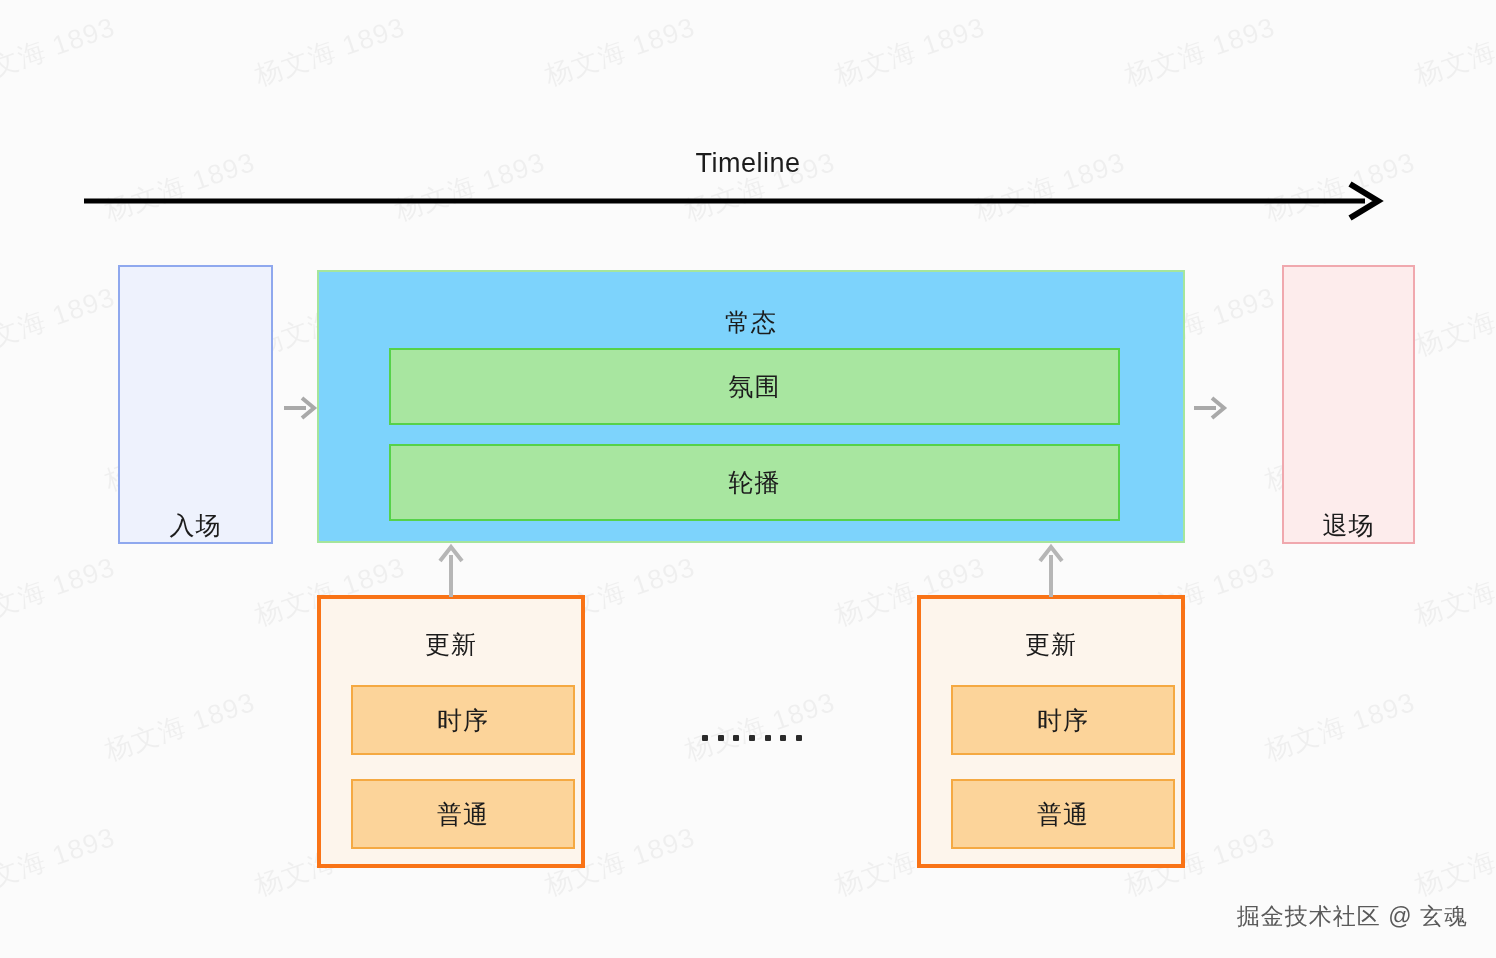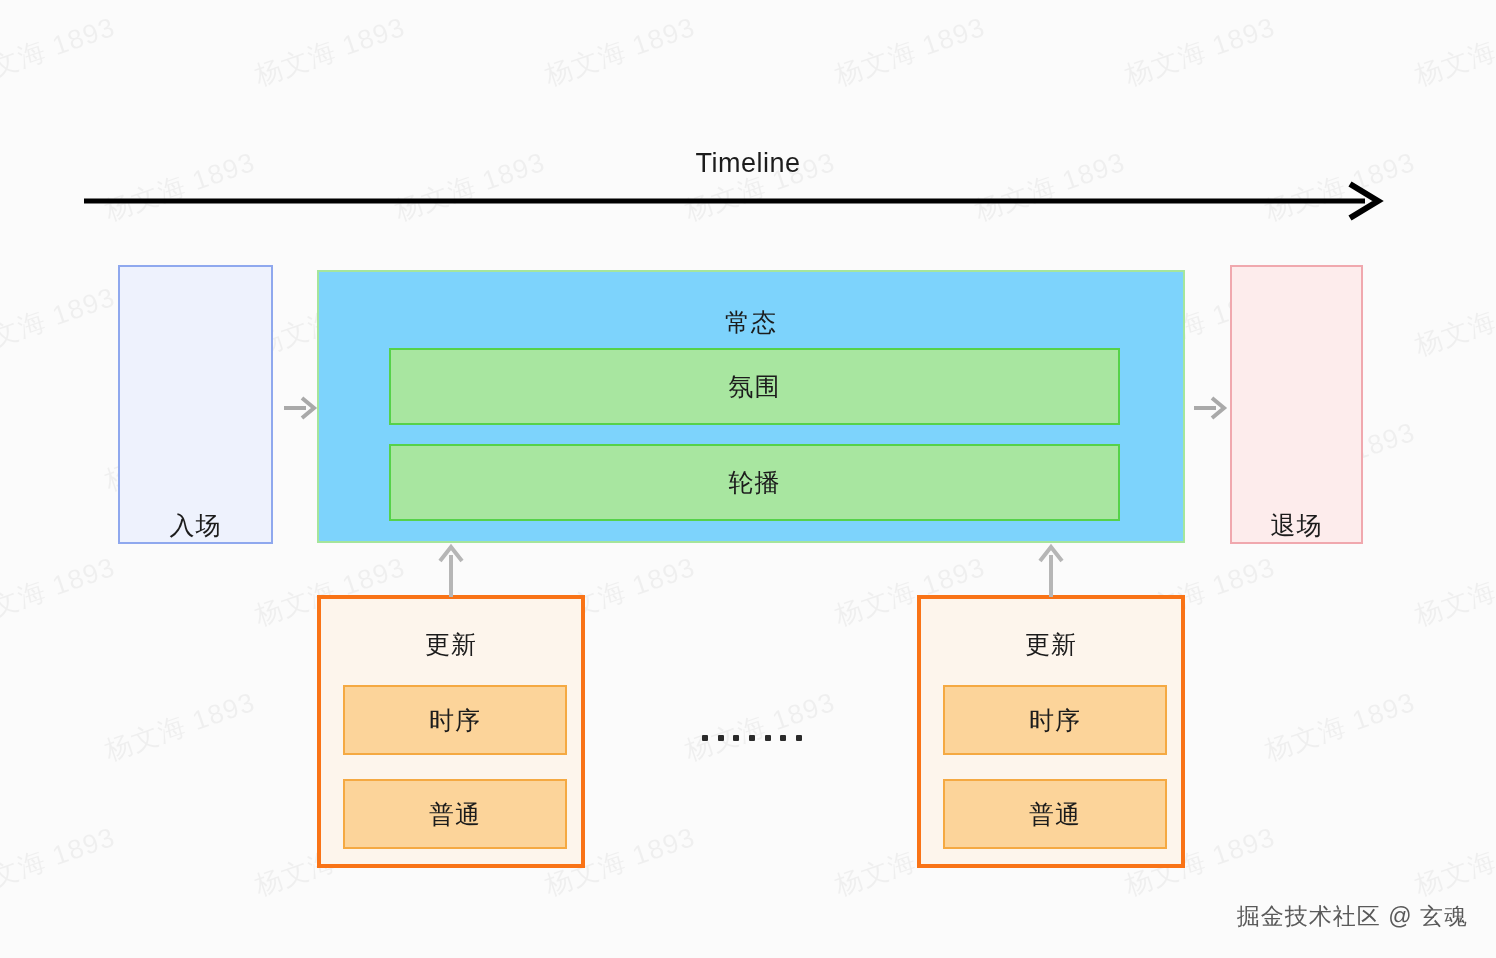--- a/index.html
+++ b/index.html
@@ -38,21 +38,21 @@
     display:flex;align-items:flex-end;justify-content:center;
     z-index:2;
   }
   .box-label{font-size:25px;color:#1c1c1c;letter-spacing:1px;}
 
   .box-enter{
     left:118px;top:265px;width:155px;height:279px;
     background:#eef2fd;border:2px solid #8fa8ee;
   }
   .box-exit{
-    left:1230px;top:265px;width:133px;height:279px;
+    left:1282px;top:265px;width:133px;height:279px;
     background:#fdecec;border:2px solid #f0a8ae;
   }
 
   
   .green-wrap{
     position:absolute;left:317px;top:270px;width:868px;height:273px;
     background:#7dd3fc;border:2px solid #a5e59c;box-sizing:border-box;z-index:2;
   }
   .green-title{
     position:absolute;left:0;top:34px;width:100%;
@@ -71,21 +71,21 @@
     position:absolute;top:595px;width:268px;height:273px;
     background:#fdf5ec;border:4px solid #f97316;box-sizing:border-box;z-index:2;
   }
   .orange-wrap.left{left:317px;}
   .orange-wrap.right{left:917px;}
   .orange-title{
     position:absolute;left:0;top:29px;width:100%;
     text-align:center;font-size:25px;color:#1c1c1c;letter-spacing:1px;
   }
   .orange-item{
-    position:absolute;left:22px;width:224px;height:70px;
+    position:absolute;left:30px;width:224px;height:70px;
     background:#fcd49a;border:2px solid #f5a942;box-sizing:border-box;
     display:flex;align-items:center;justify-content:center;
   }
   .orange-item.o1{top:86px;}
   .orange-item.o2{top:180px;}
 
   
   .arr-right{position:absolute;z-index:3;}
   .arr-up{position:absolute;z-index:3;}
 

